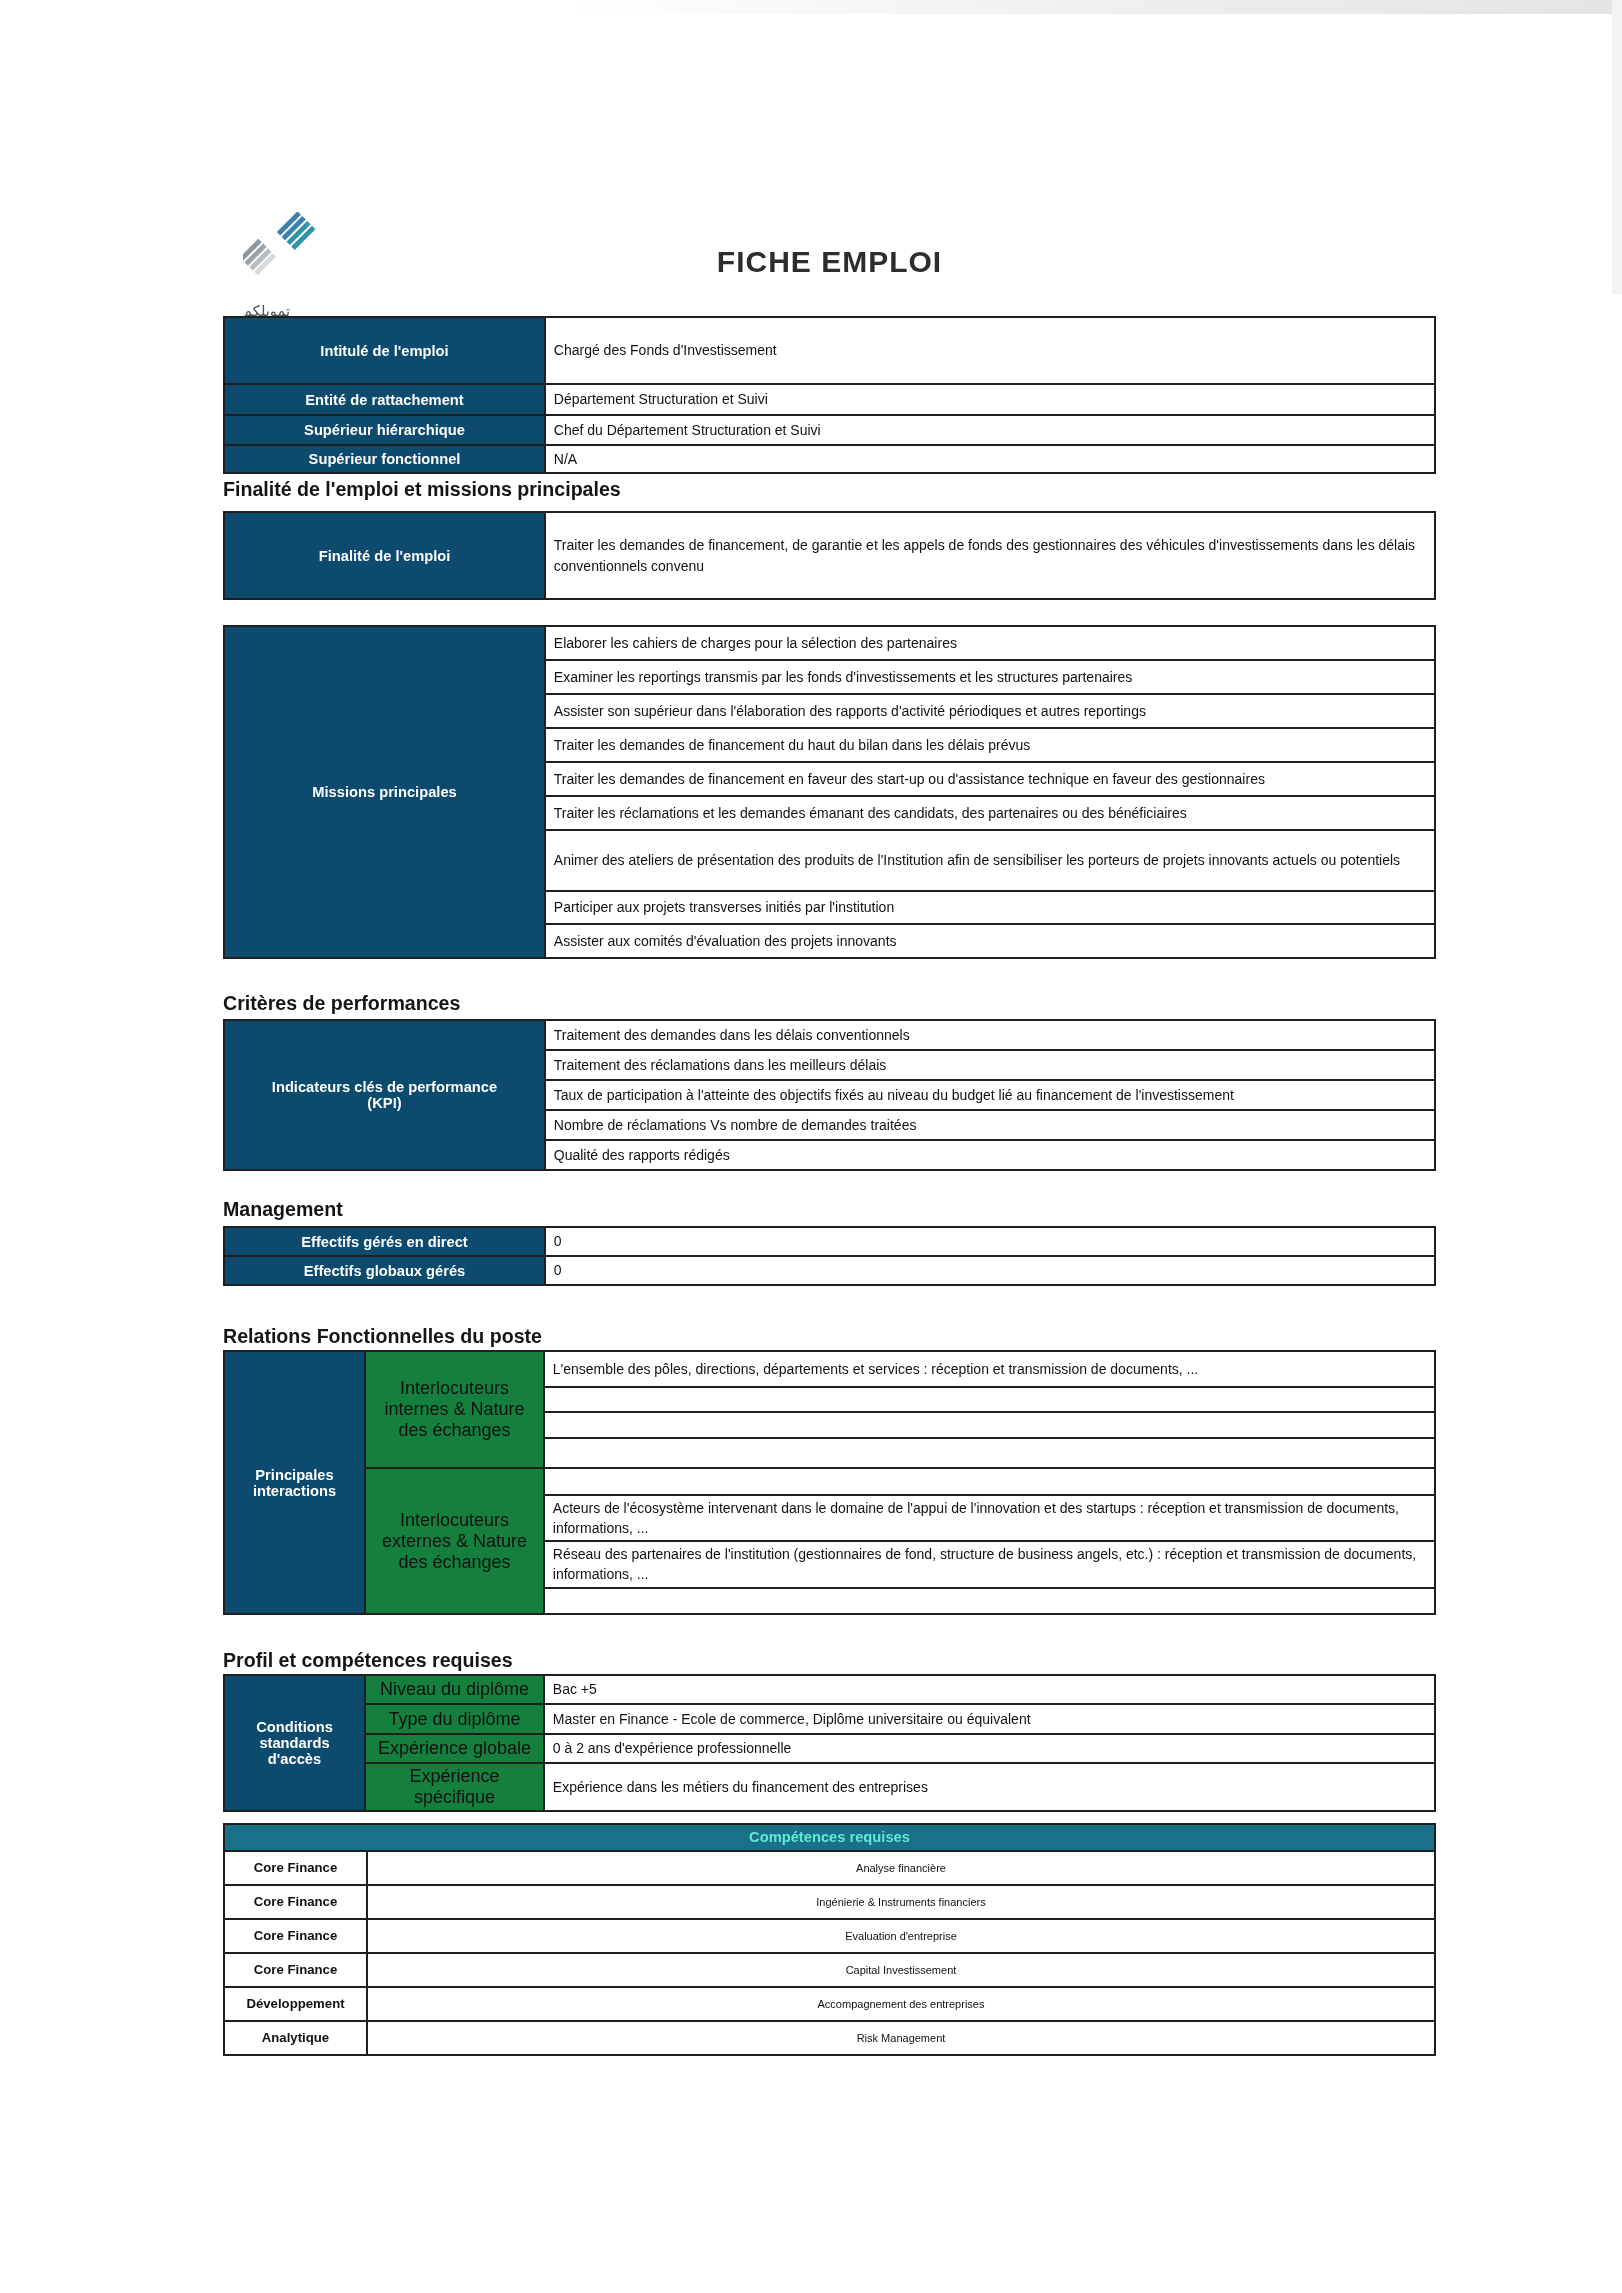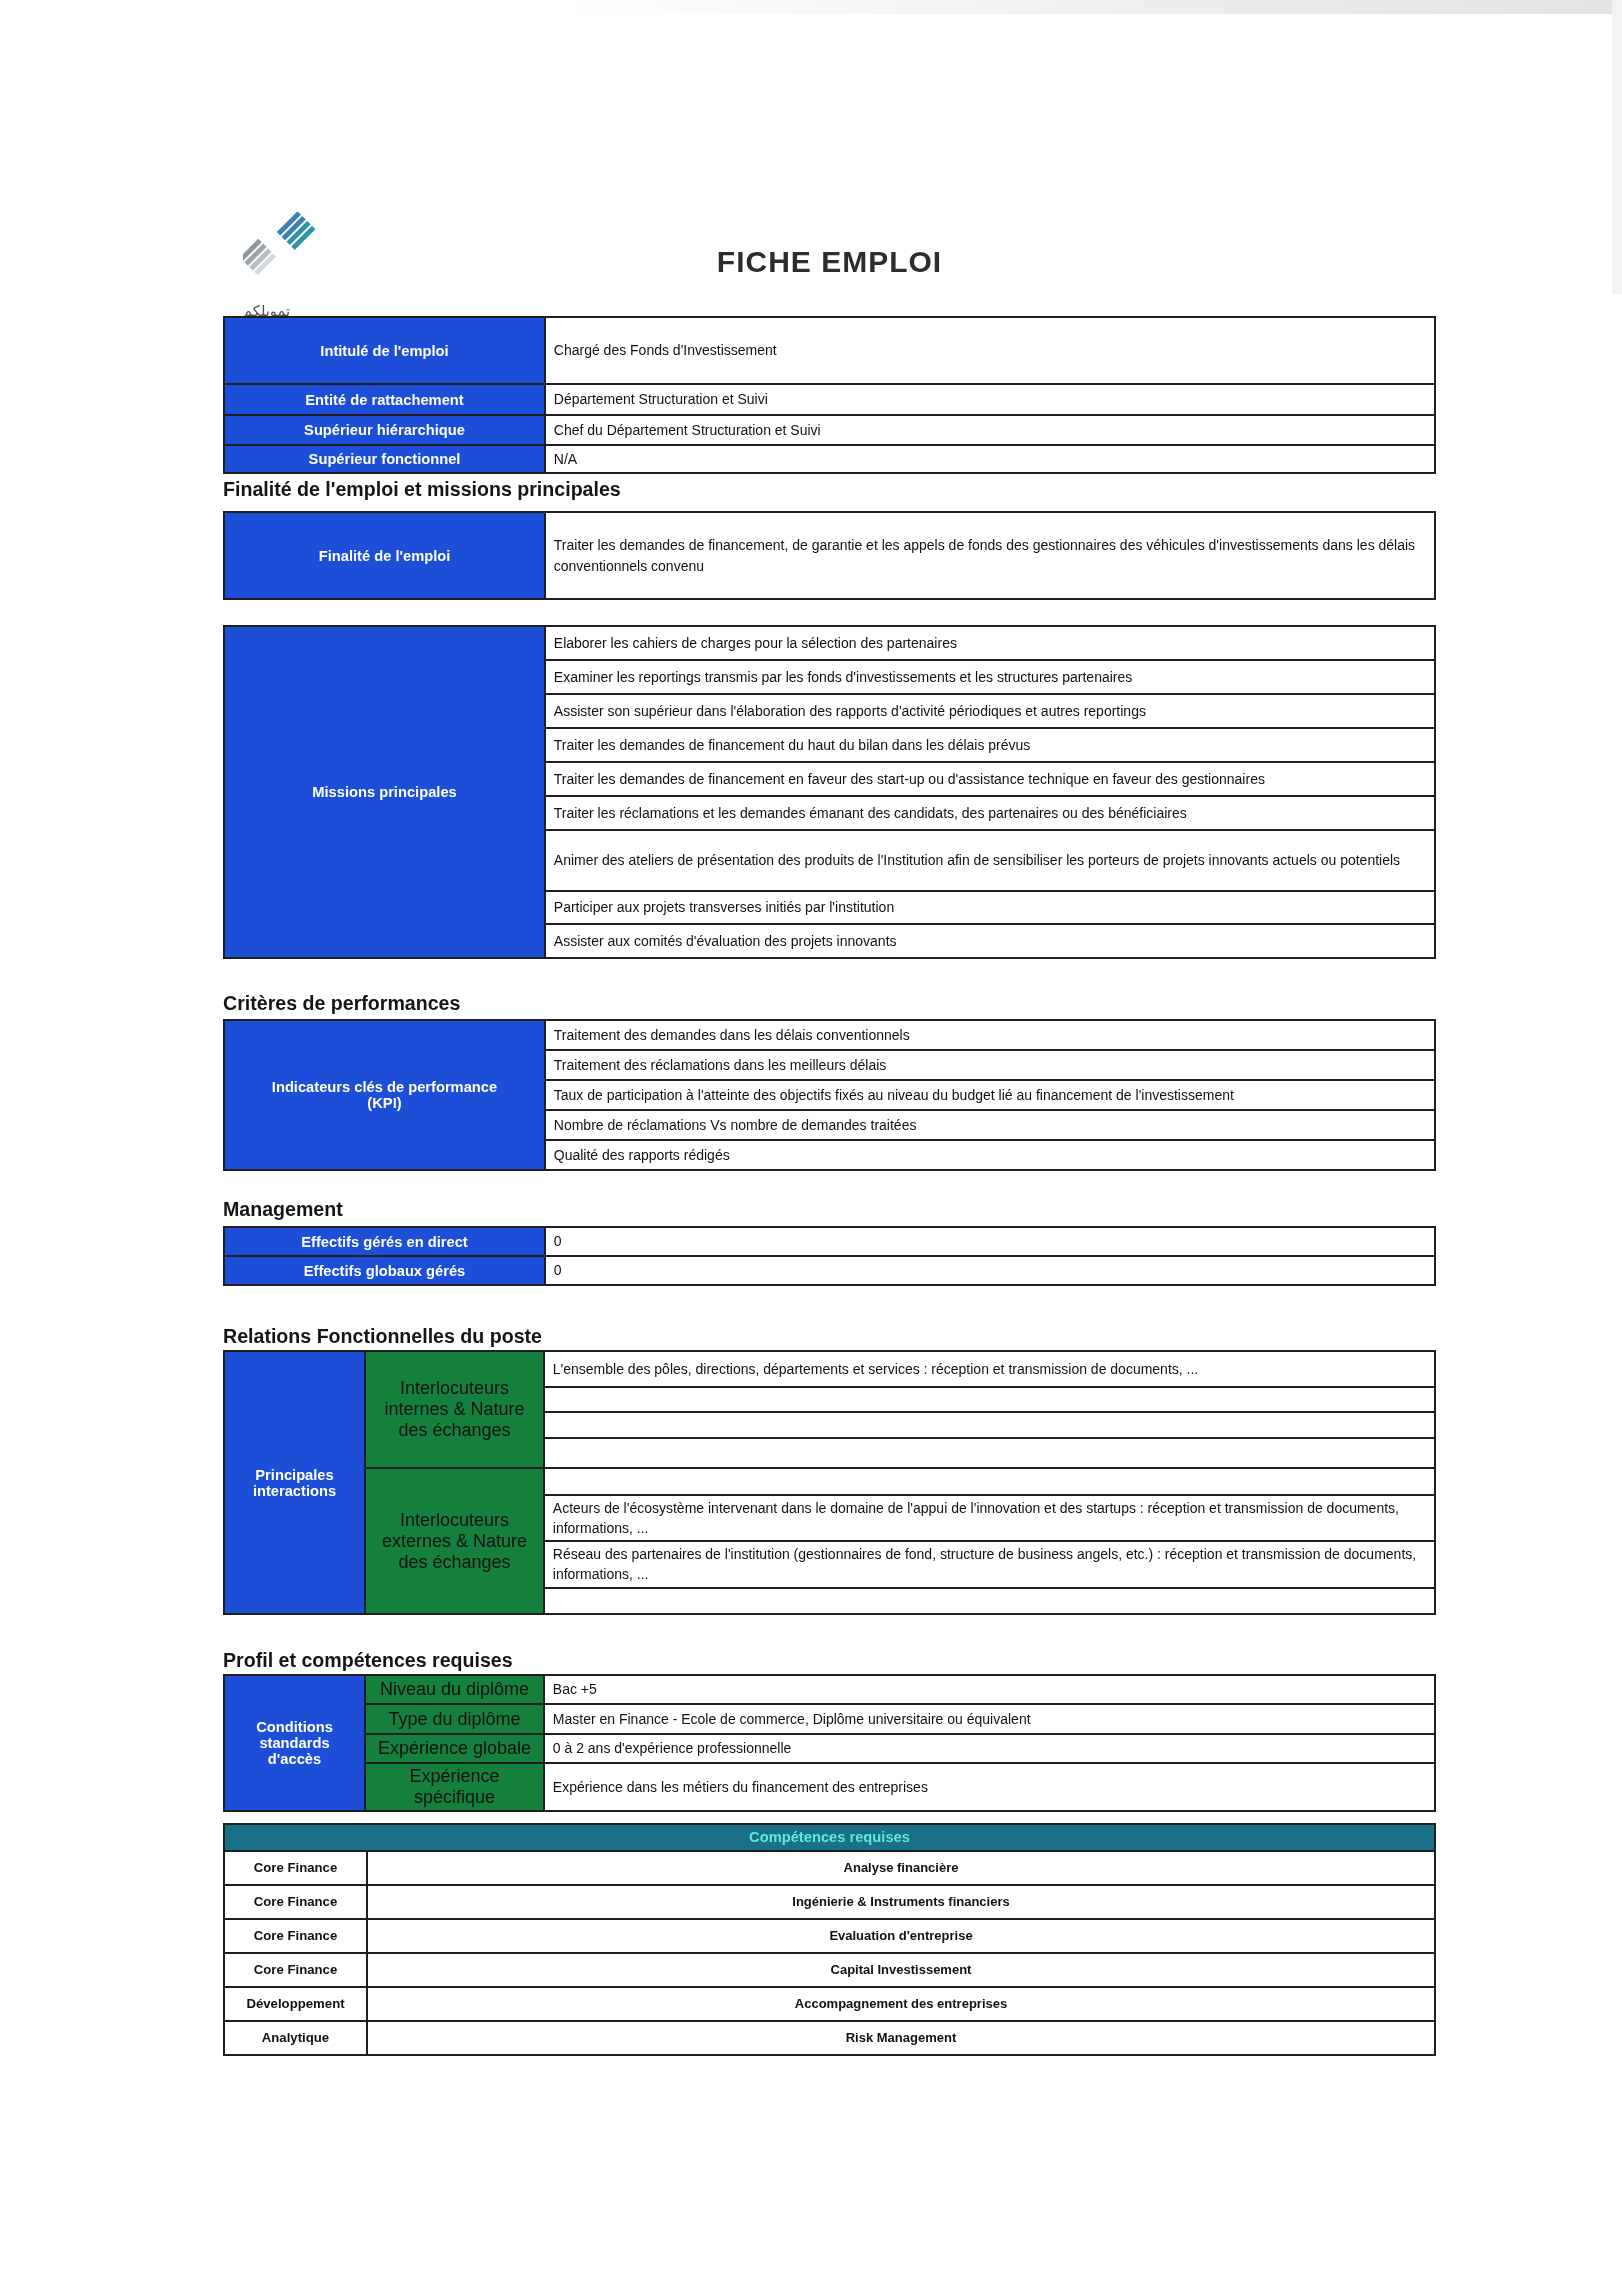--- a/index.html
+++ b/index.html
@@ -20,31 +20,31 @@
 
   .doc-title{position:absolute;left:223px;width:1213px;top:245px;text-align:center;
     font-size:30px;font-weight:bold;color:#2d2d2d;letter-spacing:1px;}
 
   .sec-h{position:absolute;left:223px;font-size:19.6px;font-weight:bold;color:#151515;}
 
   table.tbl{position:absolute;left:223px;width:1213px;border-collapse:collapse;
     table-layout:fixed;border:2.9px solid #1f1f1f;}
   table.tbl td{border:2px solid #1f1f1f;overflow:hidden;}
 
-  td.teal{background:#1d4ed8;color:#ffffff;font-weight:bold;font-size:14.7px;
+  td.teal{background:#0c4a6e;color:#ffffff;font-weight:bold;font-size:14.7px;
     text-align:center;vertical-align:middle;padding:2px 23.5px;}
   td.graylbl{background:#15803d;color:#111;font-size:18px;text-align:center;
     vertical-align:middle;padding:2px 5.9px;}
   td.val{background:#ffffff;font-size:14px;text-align:left;vertical-align:middle;
     padding:2px 7.8px;line-height:1.45;}
   td.banner{background:#1a7089;color:#5eead4;font-weight:bold;font-size:14.7px;
     text-align:center;vertical-align:middle;}
   td.hdr{background:#ececec;font-weight:bold;font-size:14.7px;text-align:center;vertical-align:middle;line-height:1.25;}
   td.nat{background:#fff;font-weight:bold;font-size:13.2px;text-align:center;vertical-align:middle;}
-  td.comp{background:#fff;font-weight:bold;font-size:13px;text-align:center;vertical-align:middle;margin-left:16px;}
+  td.comp{background:#fff;font-weight:normal;font-size:11px;text-align:center;vertical-align:middle;margin-left:16px;}
 
   .c-lbl{width:321px;} .c-main{width:141px;} .c-sub{width:179px;} .c-nat{width:143px;}
 </style>
 </head>
 <body>
 
 <div class="scan-top"></div>
 <div class="scan-right"></div>
 
 <div class="logo">

